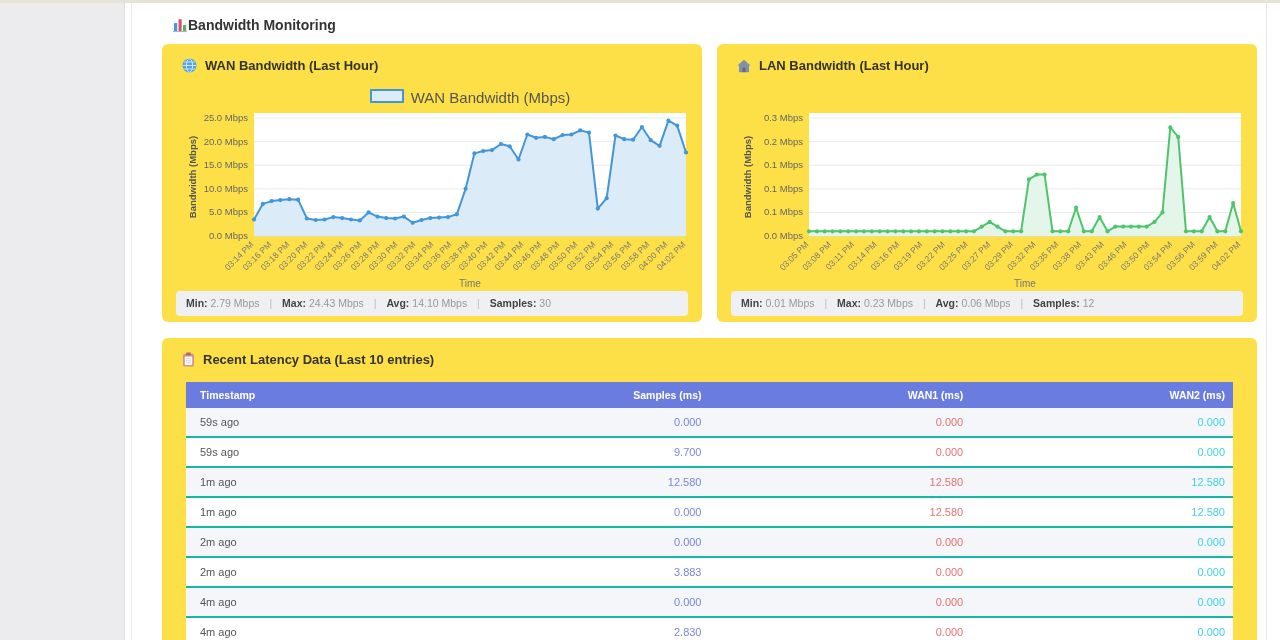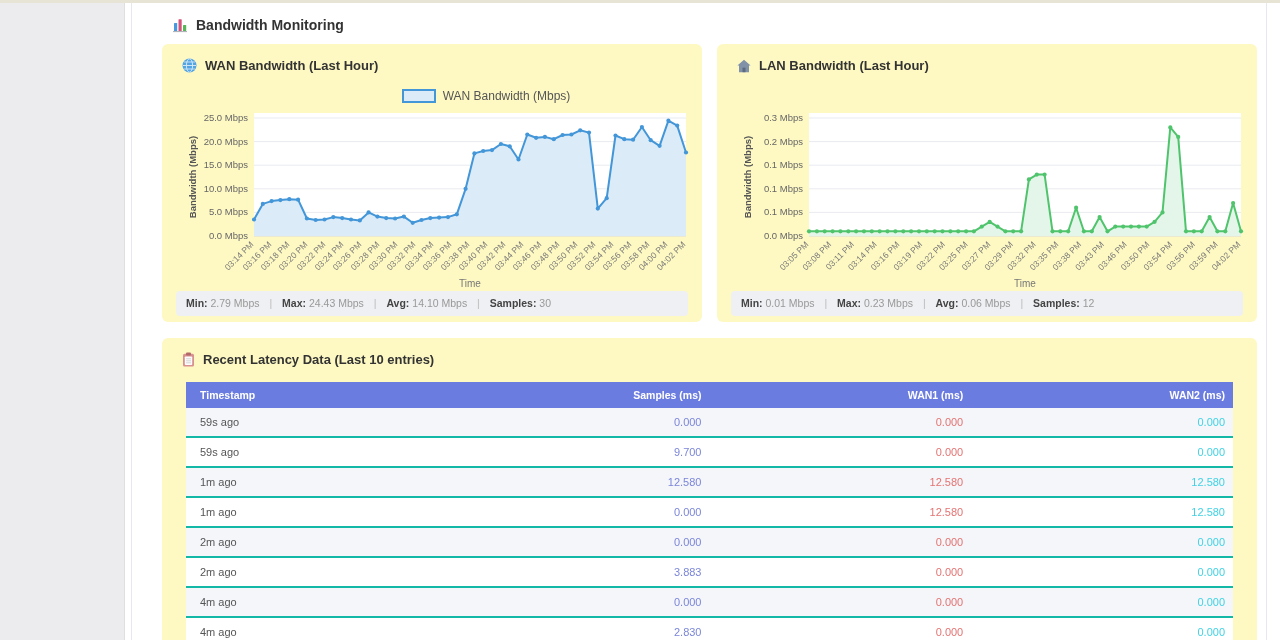--- a/index.html
+++ b/index.html
@@ -5,33 +5,33 @@
   html,body{margin:0;padding:0;}
   body{width:1280px;height:640px;overflow:hidden;background:#fff;
        font-family:"Liberation Sans",sans-serif;}
   #screen{position:relative;width:1280px;height:640px;overflow:hidden;background:#fff;}
 
   .top-strip{position:absolute;top:0;left:0;width:1280px;height:3px;background:#e8e4d5;}
   .left-panel{position:absolute;top:3px;left:0;width:124px;height:637px;background:#ececee;border-right:1px solid #dfdfe2;}
   .v-div-left{position:absolute;top:3px;left:131px;width:1px;height:637px;background:#e4e9f0;}
   .v-div-right{position:absolute;top:3px;left:1266px;width:1px;height:637px;background:#e4e9f0;}
 
-  .section-header{position:absolute;left:172px;top:17px;display:flex;align-items:center;gap:8px;}
+  .section-header{position:absolute;left:172px;top:17px;display:flex;align-items:center;gap:0;}
   .section-header .title{font-size:14px;font-weight:bold;color:#333;}
 
-  .card{position:absolute;background:#fef9c3;border-radius:6px;}
+  .card{position:absolute;background:#fde047;border-radius:6px;}
   .card.wan{left:162px;top:44px;width:540px;height:278px;}
   .card.lan{left:717px;top:44px;width:540px;height:278px;}
   .card.table-card{left:162px;top:338px;width:1095px;height:330px;border-radius:6px 6px 0 0;}
 
   .card-title{position:absolute;top:14px;left:20px;display:flex;align-items:center;gap:8px;
               font-size:13px;font-weight:bold;color:#333;}
 
-  .legend{position:absolute;top:45px;left:108px;width:432px;display:flex;align-items:flex-end;
-          justify-content:center;gap:7px;font-size:12px;color:#555;}
+  .legend{position:absolute;top:45px;left:92px;width:432px;display:flex;align-items:flex-start;
+          justify-content:center;gap:7px;font-size:15px;color:#555;}
   .legend-swatch{display:inline-block;width:30px;height:10px;border:2px solid #888;background:#eee;}
 
   svg.chart{position:absolute;top:62px;left:0;}
 
   .stats{position:absolute;left:14px;right:14px;top:247px;height:25px;background:#eff0f3;
          border-radius:4px;font-size:10.5px;color:#999;line-height:25px;padding-left:10px;
          white-space:nowrap;overflow:hidden;}
   .stats b{color:#444;}
   .stats .sep{margin:0 7px;color:#bbb;}
 

